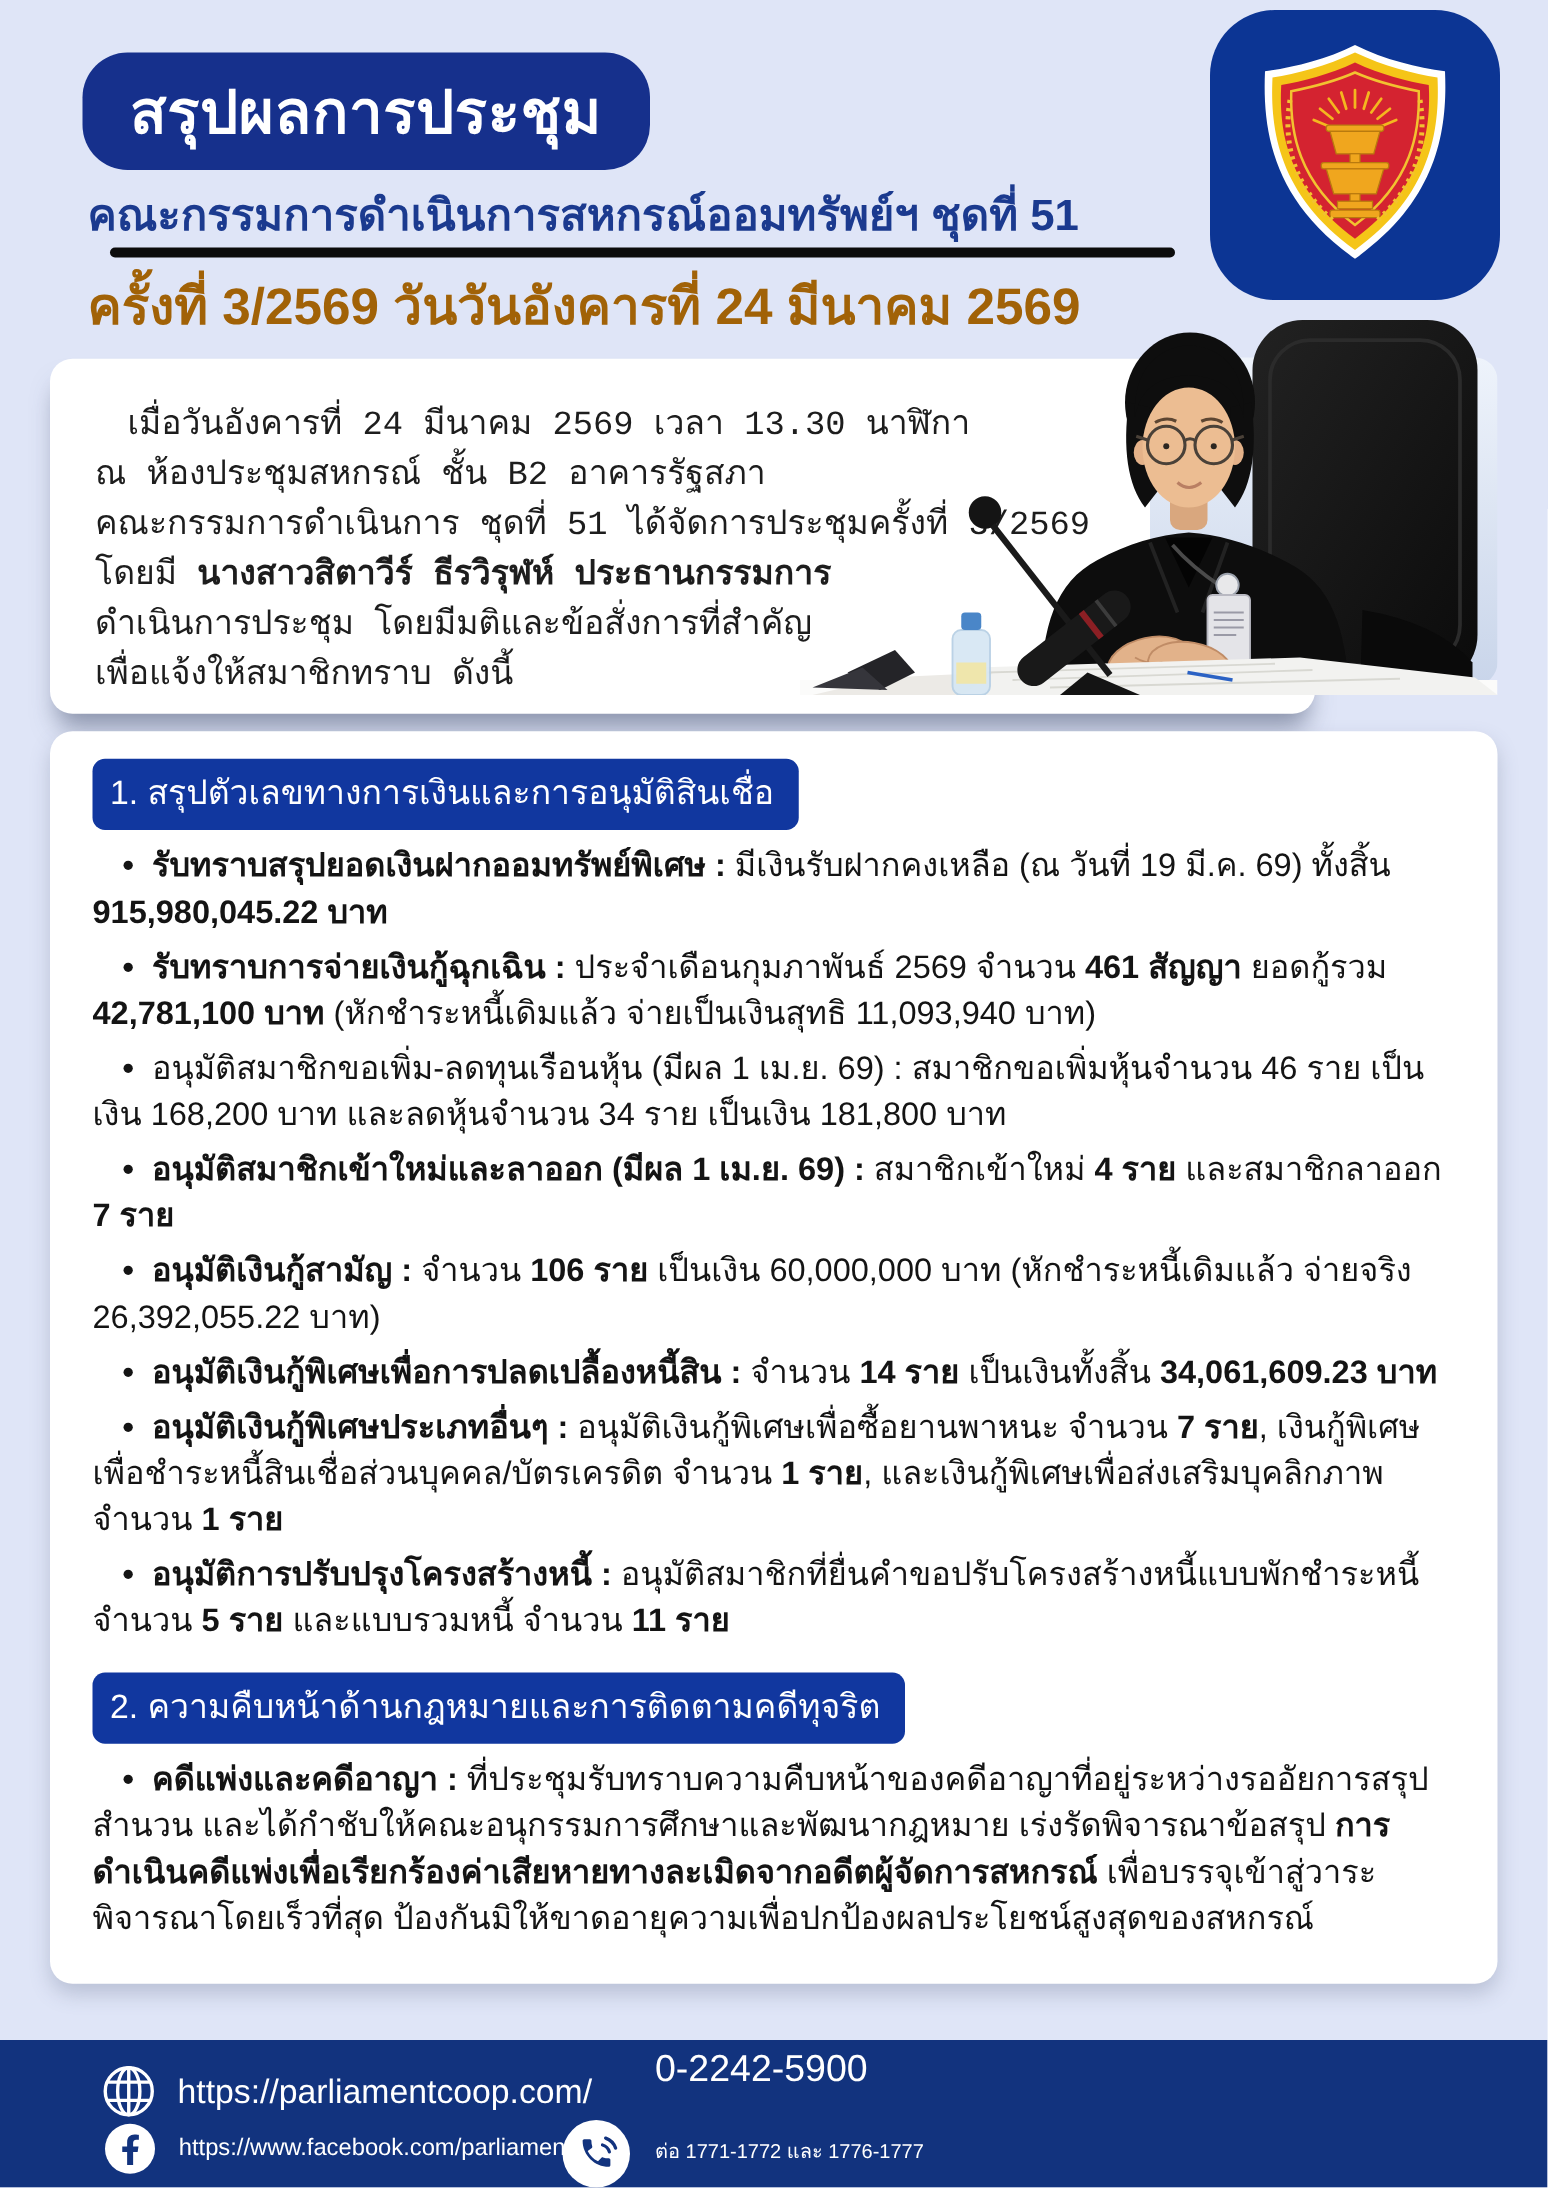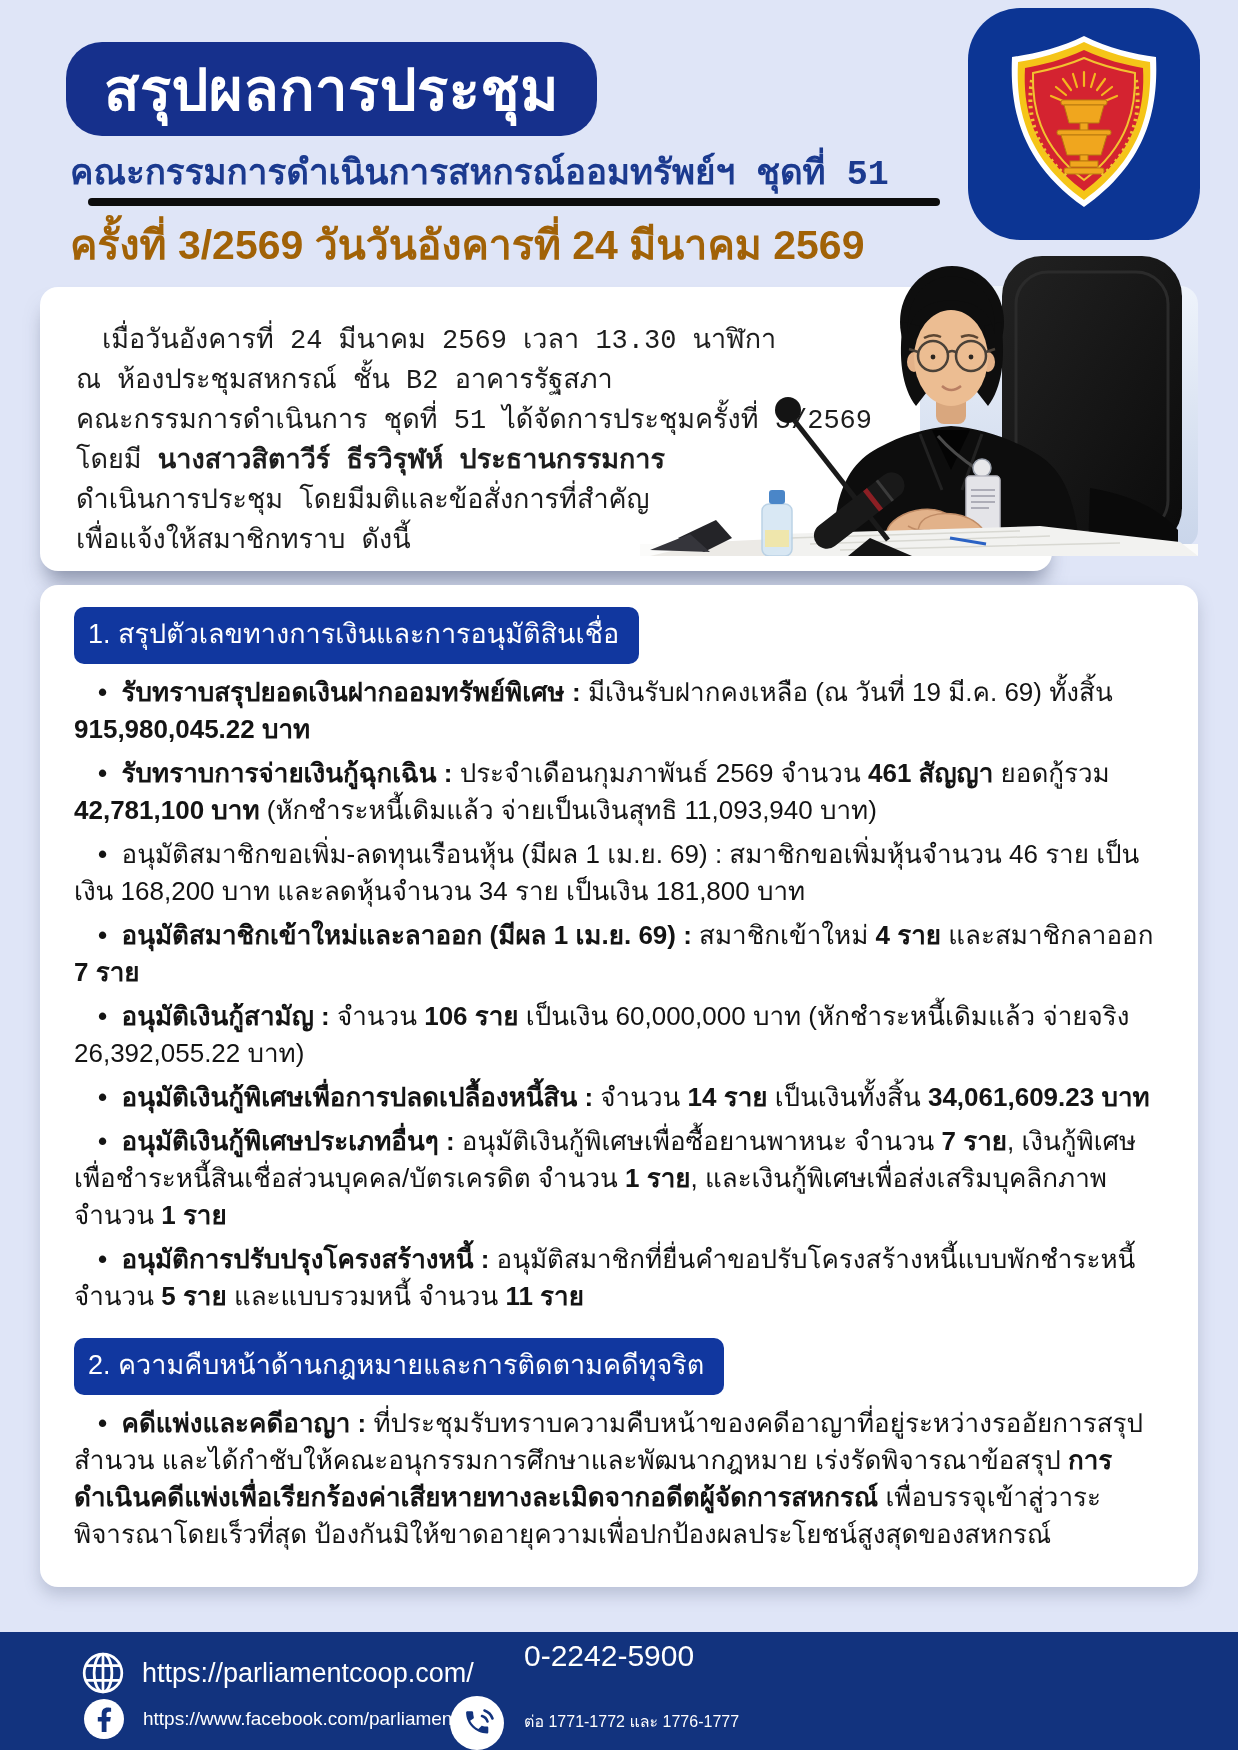--- a/index.html
+++ b/index.html
@@ -10,24 +10,24 @@
     -webkit-font-smoothing:antialiased;
   }
   .page{position:relative;width:1238px;height:1750px;background:#dfe5f7;}
 
   
   .title-pill{
     position:absolute;left:66px;top:42px;height:94px;
     background:#16308c;border-radius:36px;
     display:flex;align-items:center;padding:0 38px;
   }
-  .title-pill span{color:#ffffff;font-size:58px;font-weight:800;letter-spacing:.5px;}
+  .title-pill span{color:#ffffff;font-size:48px;font-weight:800;letter-spacing:.5px;}
   .subtitle{
     position:absolute;left:70px;top:144px;width:900px;
-    color:#1b3a8f;font-size:35px;font-weight:600;font-family:Liberation Mono, monospace;
+    color:#1b3a8f;font-size:35px;font-weight:600;
   }
   .title-rule{
     position:absolute;left:88px;top:198px;width:852px;height:8px;
     background:#0c0c0c;border-radius:5px;
   }
   .session{
     position:absolute;left:70px;top:212px;width:900px;
     color:#a16207;font-size:41px;font-weight:600;
   }
   .logo{position:absolute;left:968px;top:8px;width:232px;height:232px;}

